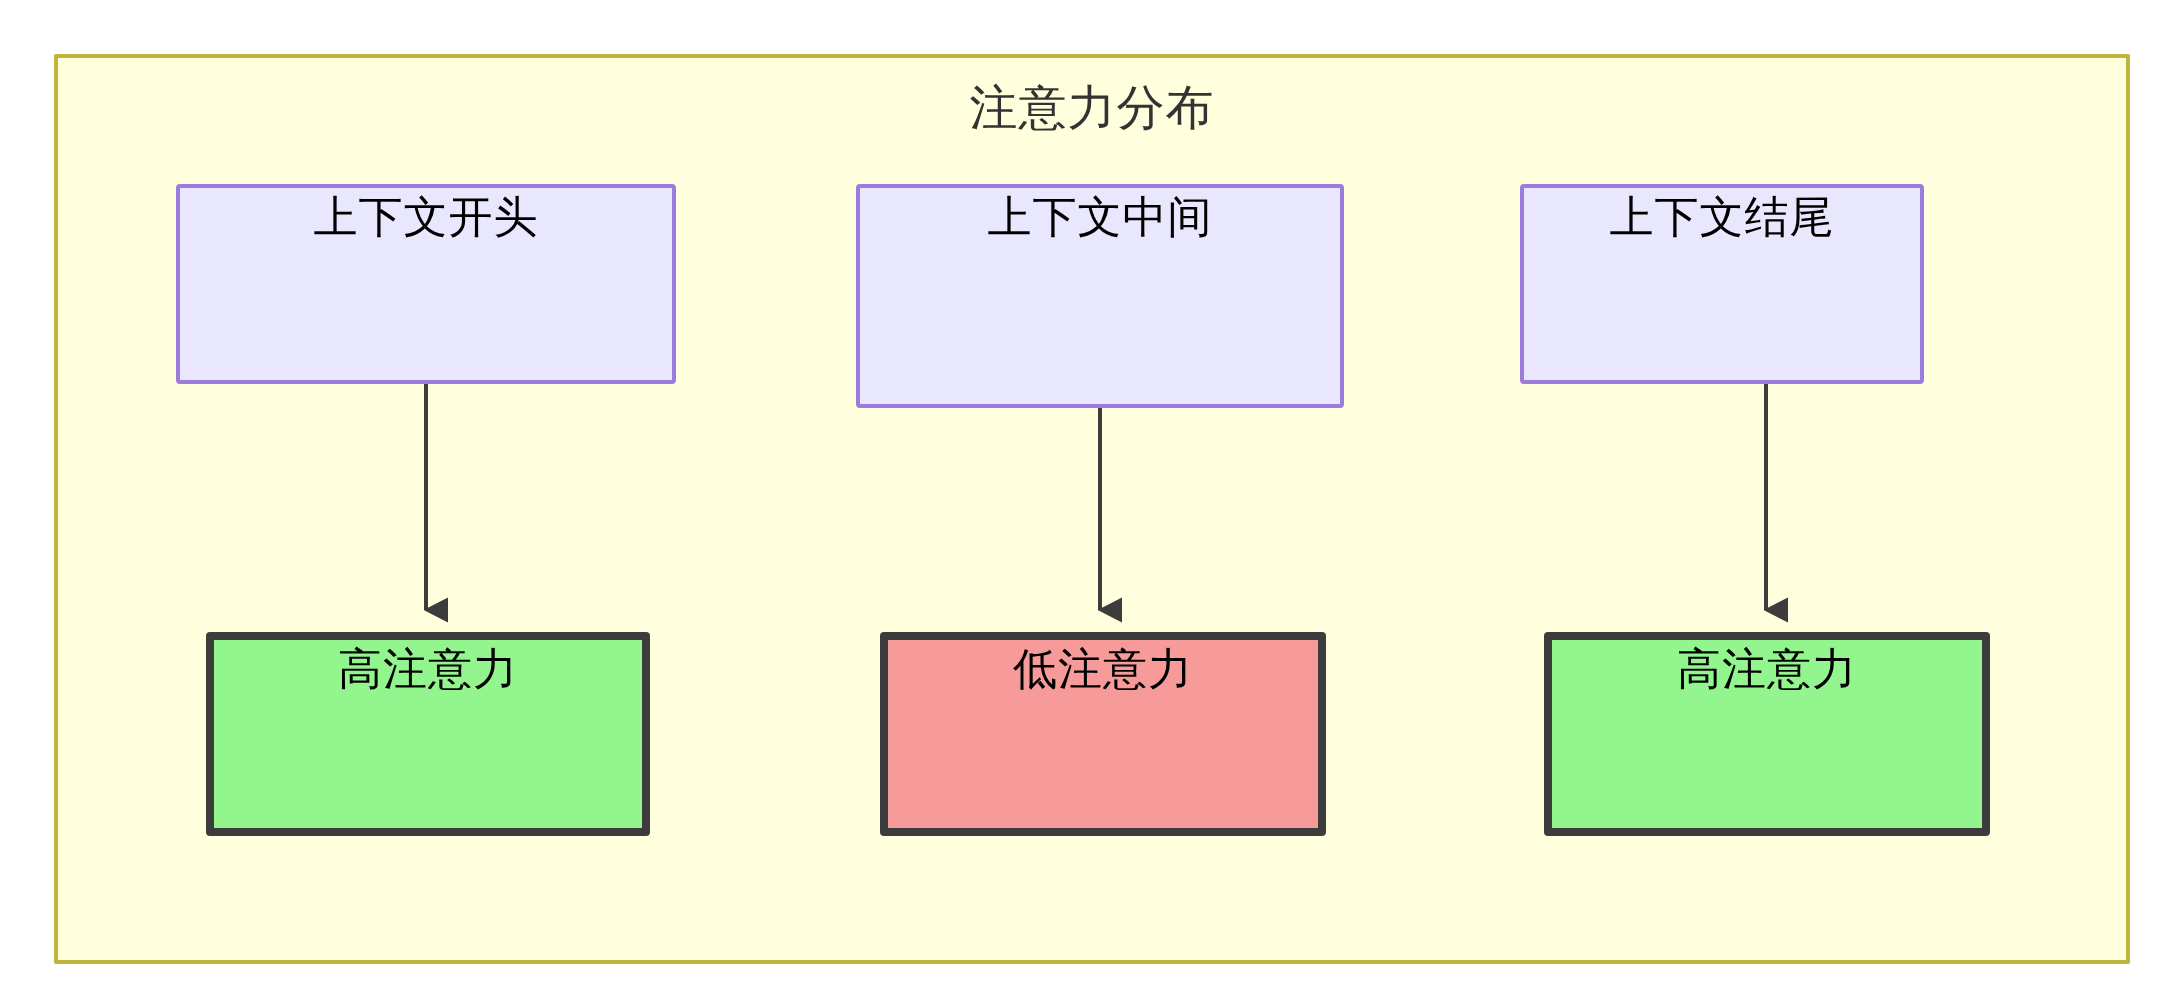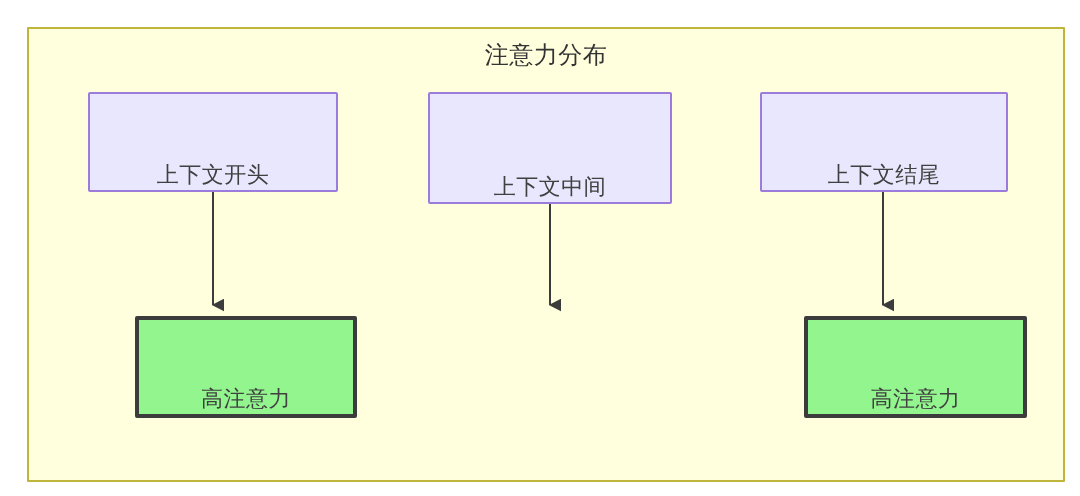--- a/index.html
+++ b/index.html
@@ -44,47 +44,46 @@
     line-height: 1;
     color: #333333;
     letter-spacing: 0.5px;
   }
 
   
   .node {
     position: absolute;
     box-sizing: border-box;
     display: flex;
-    align-items: flex-end;
+    align-items: flex-start;
     justify-content: center;
-    color: #404040;
+    color: #000000;
     font-size: 22px;
     letter-spacing: 0.5px;
     text-align: center;
   }
 
   .node.context {
     background: #e8e7fd;
     border: 2px solid #9b7cdd;
     border-radius: 2px;
   }
 
   .node.attention {
     border: 4px solid #3c3c3c;
     border-radius: 2px;
-    margin-left: 32px;
   }
 
   .node.attention.high { background: #92f58e; }
   .node.attention.low  { background: #f79a9a; }
 
   
   #node-ctx-start { left: 88px;  top: 92px;  width: 250px; height: 100px; }
   #node-ctx-mid   { left: 428px; top: 92px;  width: 244px; height: 112px; }
-  #node-ctx-end   { left: 760px; top: 92px;  width: 248px; height: 100px; }
+  #node-ctx-end   { left: 760px; top: 92px;  width: 202px; height: 100px; }
 
   #node-att-start { left: 103px; top: 316px; width: 222px; height: 102px; }
   #node-att-mid   { left: 440px; top: 316px; width: 223px; height: 102px; }
   #node-att-end   { left: 772px; top: 316px; width: 223px; height: 102px; }
 
   
   #edges {
     position: absolute;
     left: 0;
     top: 0;
@@ -131,18 +130,21 @@
   </div>
 
   <div class="node context" id="node-ctx-end">
     <span>上下文结尾</span>
   </div>
 
   <div class="node attention high" id="node-att-start">
     <span>高注意力</span>
   </div>
 
+  <div class="node attention low" id="node-att-mid">
+    <span>低注意力</span>
+  </div>
 
   <div class="node attention high" id="node-att-end">
     <span>高注意力</span>
   </div>
 
 </div>
 
 </body></html>

